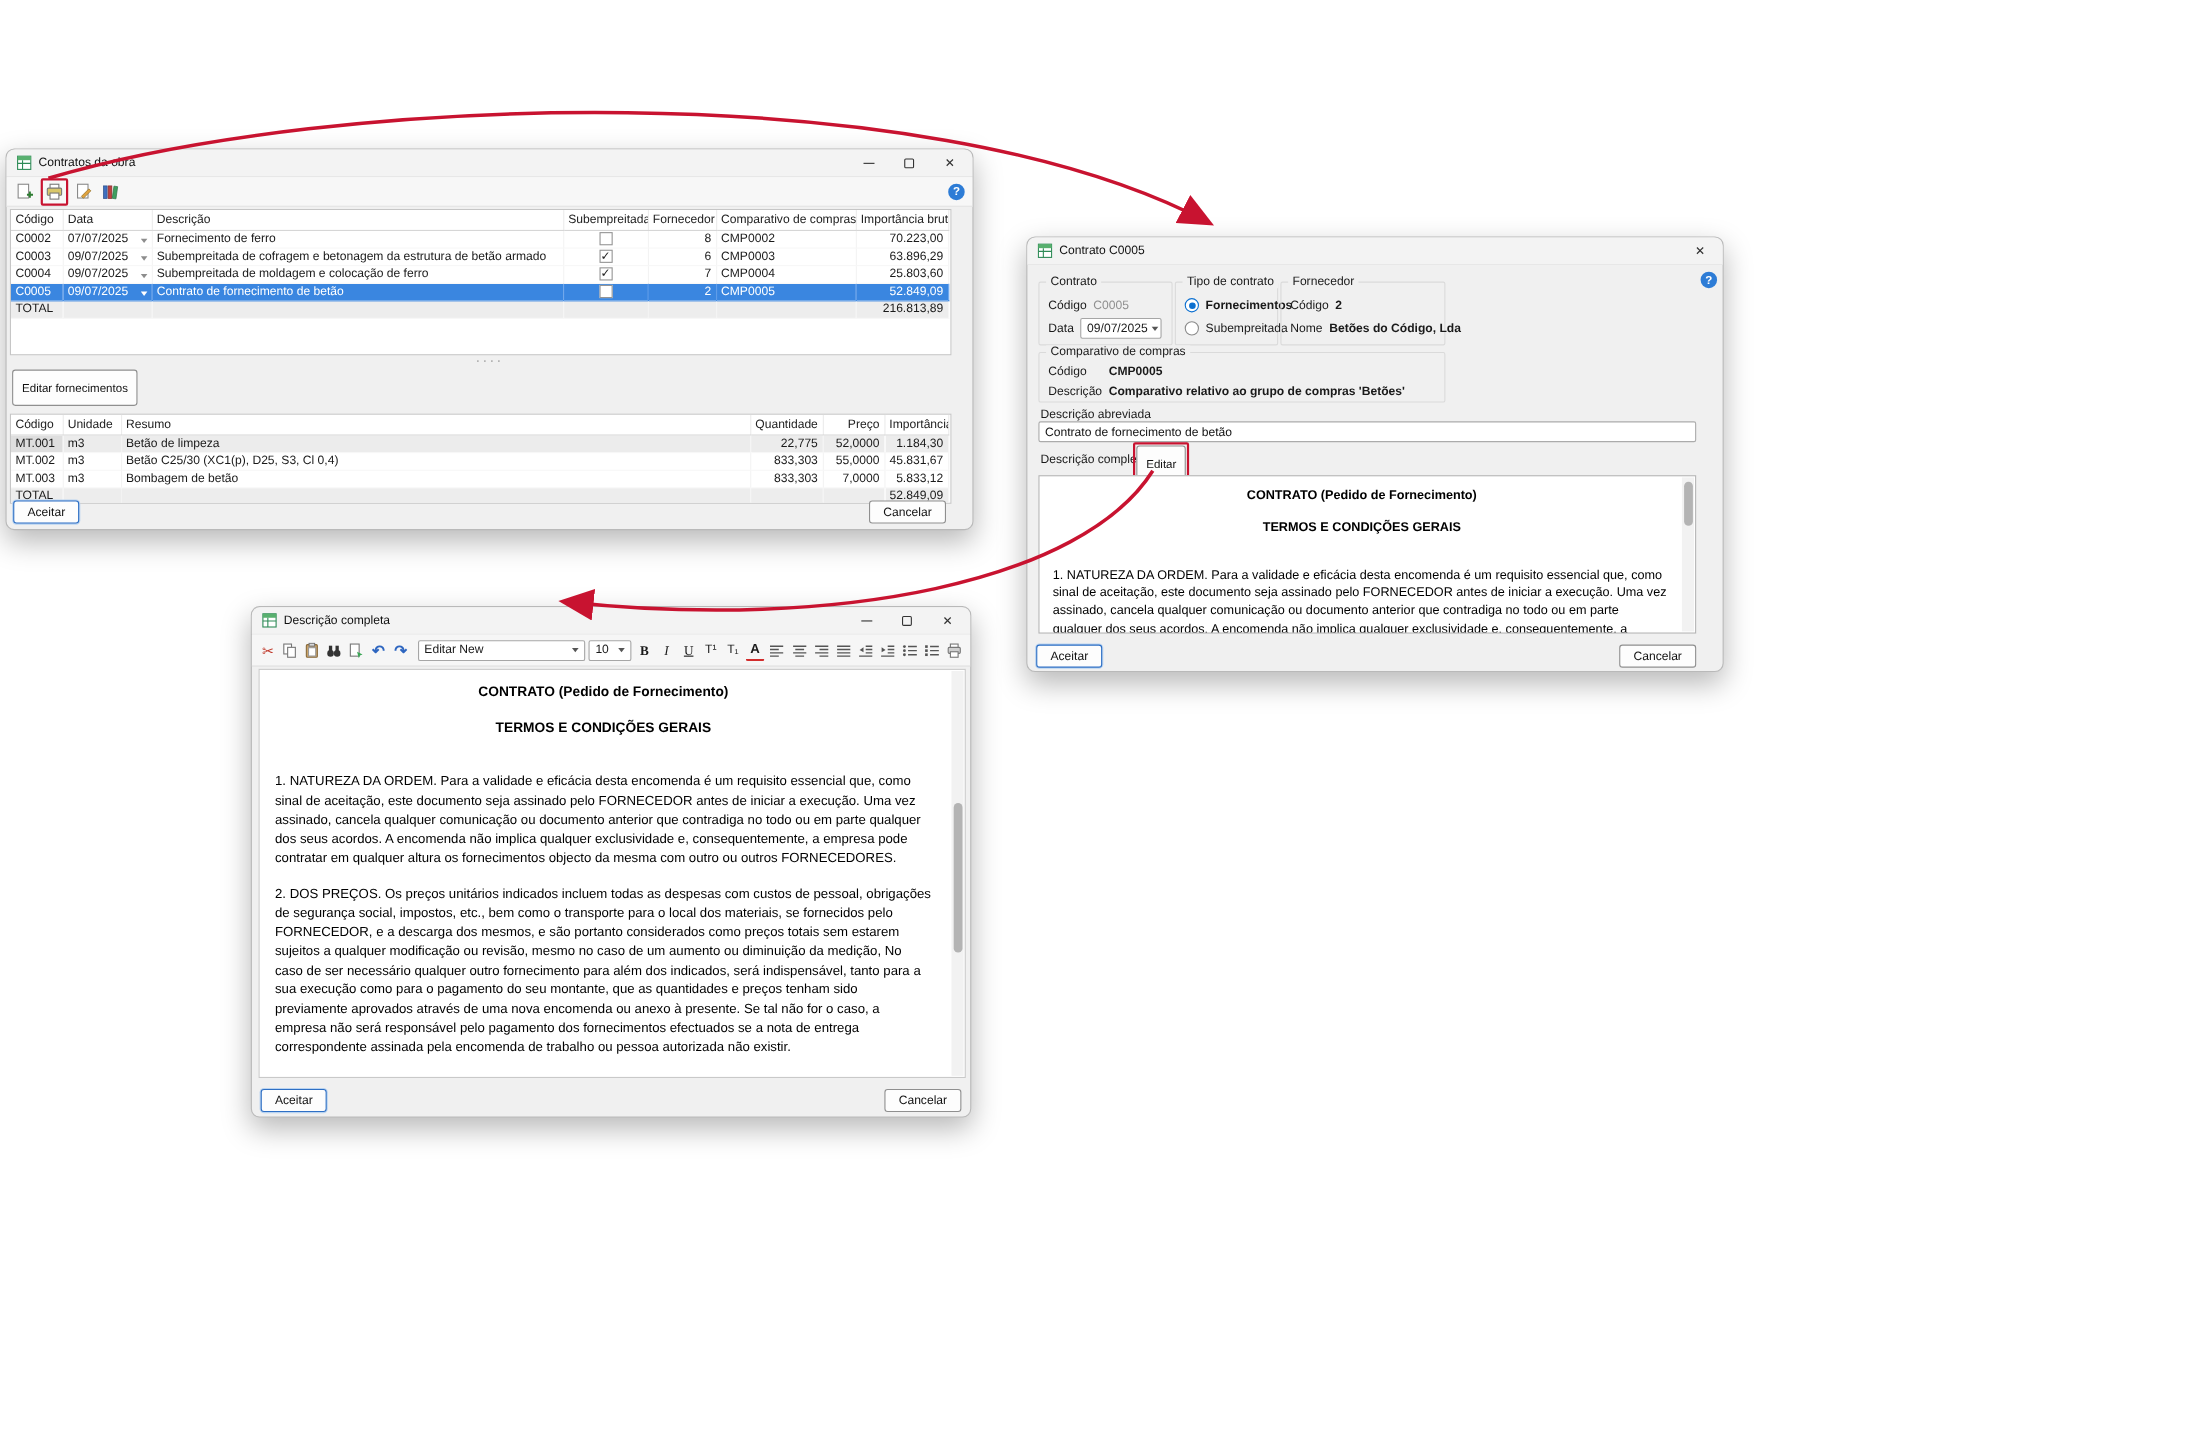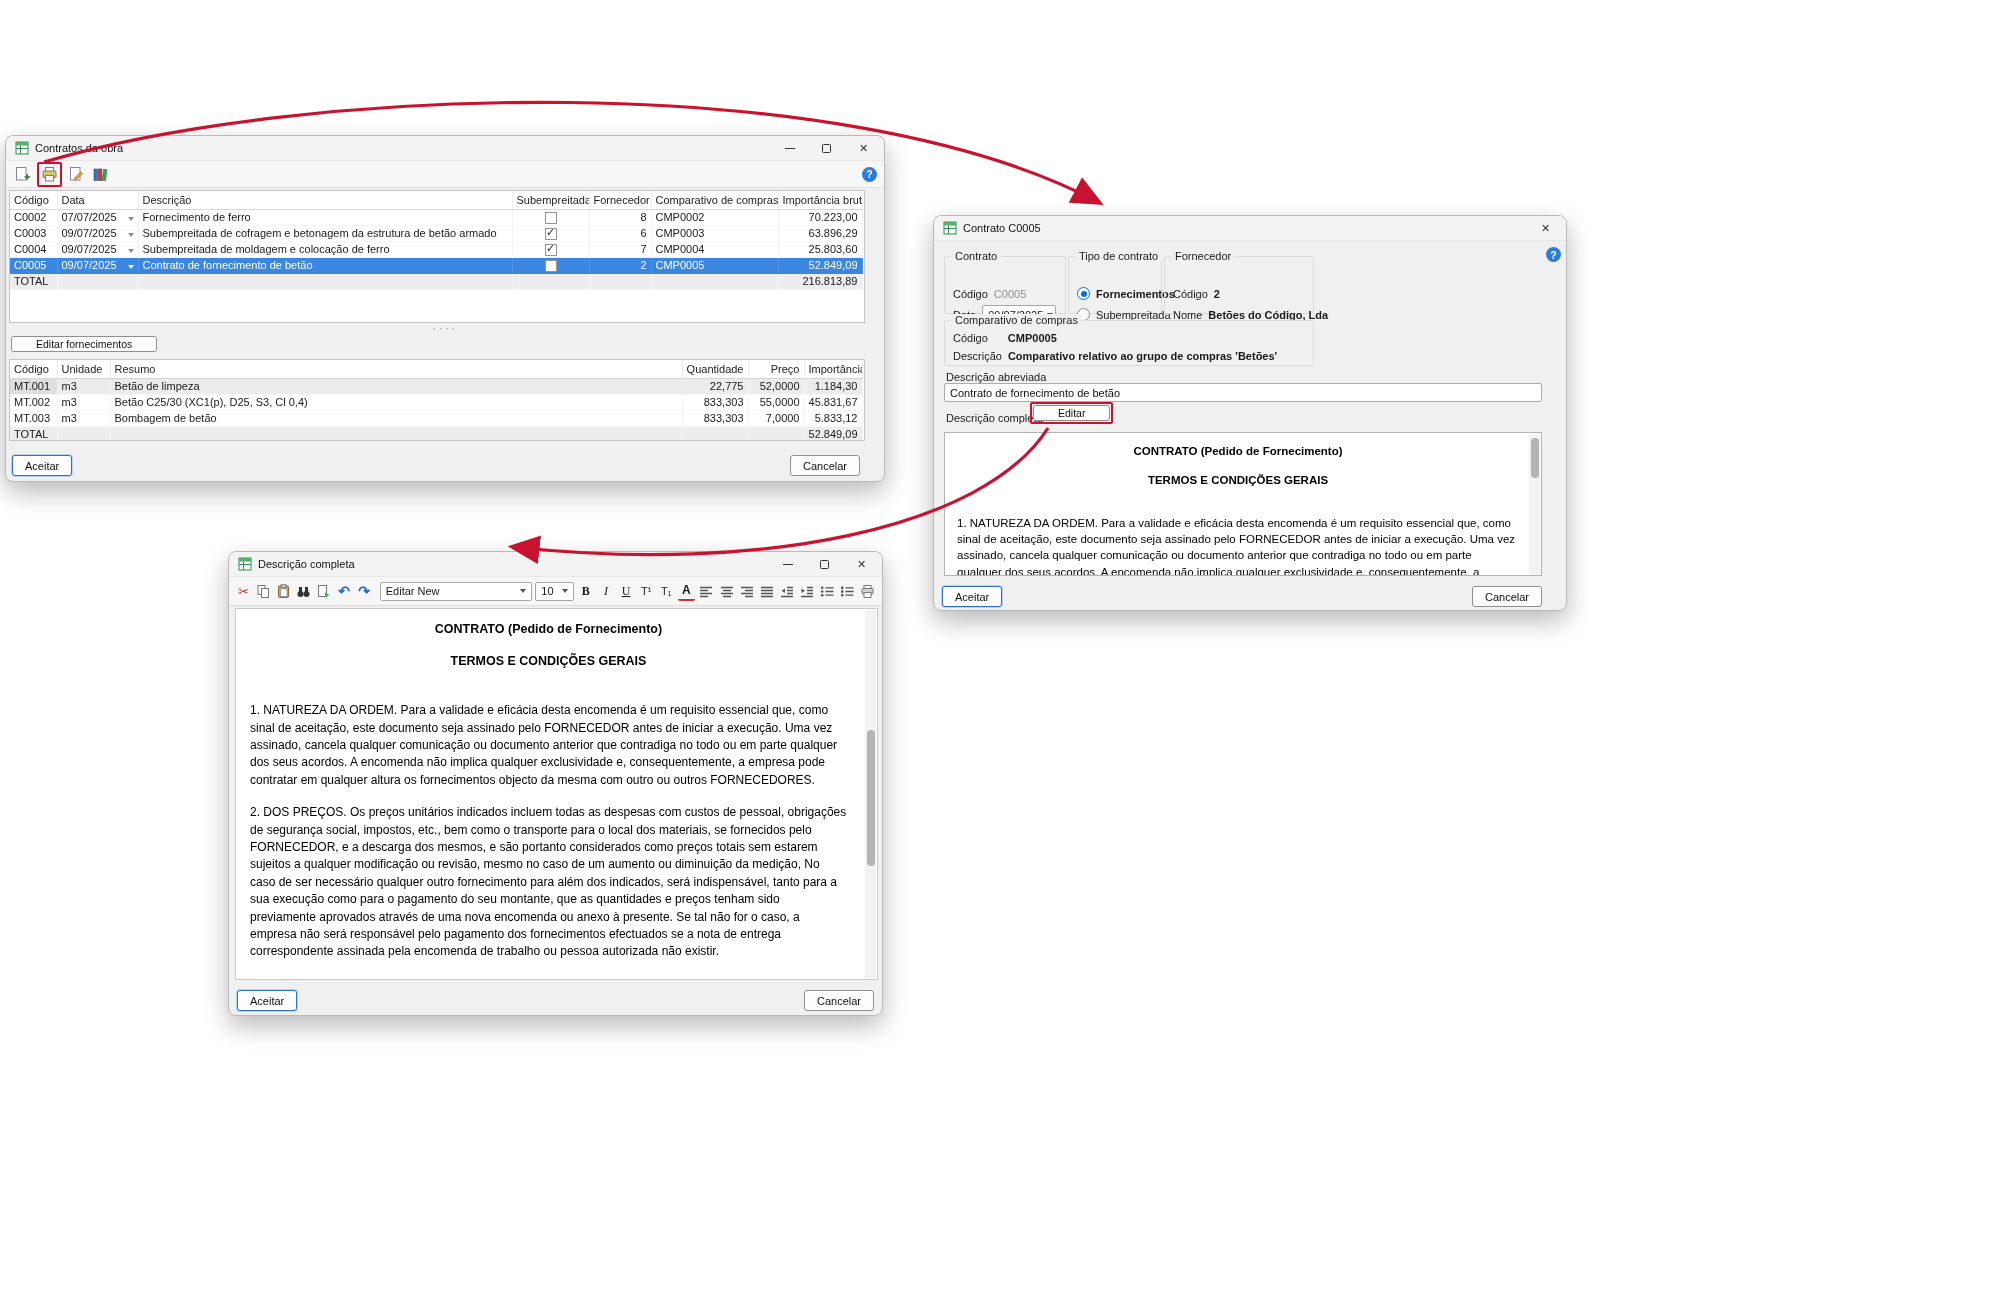--- a/index.html
+++ b/index.html
@@ -22,21 +22,21 @@
 
   .help{width:15px;height:15px;border-radius:50%;background:#2d7cd6;color:#fff;
         display:inline-flex;align-items:center;justify-content:center;font-size:10.5px;font-weight:bold}
   .help::before{content:"?"}
 
   
   .btn{display:inline-flex;align-items:center;justify-content:center;height:21px;padding:0 12px;
        background:#fdfdfd;border:1px solid #8f8f8f;border-radius:3px;
        font-family:"Liberation Sans",sans-serif;font-size:11px;color:#111;cursor:default;white-space:nowrap}
   .btn.primary{border:1px solid #2e6fc4;box-shadow:0 0 0 1px #b9d3f0}
-  .btn.small{height:16px;padding:0 24px;font-size:10.5px}
+  .btn.small{height:33px;padding:0 8px;font-size:10.5px}
 
   
   .w1toolbar{display:flex;align-items:center;gap:5px;height:27px;padding:0 7px;
              background:#f7f7f7;border-bottom:1px solid #e3e3e3}
   .tico{width:19px;height:19px;display:inline-flex;align-items:center;justify-content:center}
   .redbox{display:inline-flex;border:2px solid #c81330;border-radius:2px;padding:1px;background:transparent}
 
   
   .tablebox{margin:2px 0 0 3px;width:856px;background:#fff;border:1px solid #c6c6c6;overflow:hidden}
   table.grid{border-collapse:collapse;table-layout:fixed;width:852px;font-size:11px}
@@ -58,21 +58,21 @@
   .cb.on::after{content:"\2713";position:absolute;left:0.5px;top:-2.5px;font-size:11px;color:#222}
   .ddv{float:right;margin-top:6px;width:0;height:0;border-left:3.5px solid transparent;
        border-right:3.5px solid transparent;border-top:4px solid #8d8d8d}
   tr.sel .ddv{border-top-color:#fff}
 
   .splitter{height:13px;position:relative}
   .splitter::after{content:"\00b7\00b7\00b7\00b7";position:absolute;left:50%;top:-3px;
                    transform:translateX(-50%);color:#a8a8a8;letter-spacing:2px;font-size:13px}
 
   
-  .group{position:absolute;border:1px solid #dadada;border-radius:2px;padding:26px 8px 2px}
+  .group{position:absolute;border:1px solid #dadada;border-radius:2px;padding:10px 8px 2px}
   .glabel{position:absolute;top:-7px;left:6px;background:#f0f0f0;padding:0 4px;white-space:nowrap}
   .frow{display:flex;align-items:center;gap:6px;height:21px;white-space:nowrap}
   .dimv{color:#8f8f8f}
   .bval{font-weight:bold}
   .radio{flex:0 0 auto;width:13px;height:13px;border:1px solid #8a8a8a;border-radius:50%;background:#fff;position:relative}
   .radio.on{border-color:#0b6fd0}
   .radio.on::after{content:"";position:absolute;inset:2.5px;border-radius:50%;background:#0b6fd0}
 
   .combo{height:19px;background:#fff;border:1px solid #a6a6a6;border-radius:2px;
          display:inline-flex;align-items:center;gap:4px;padding:0 5px;font-size:11px}

